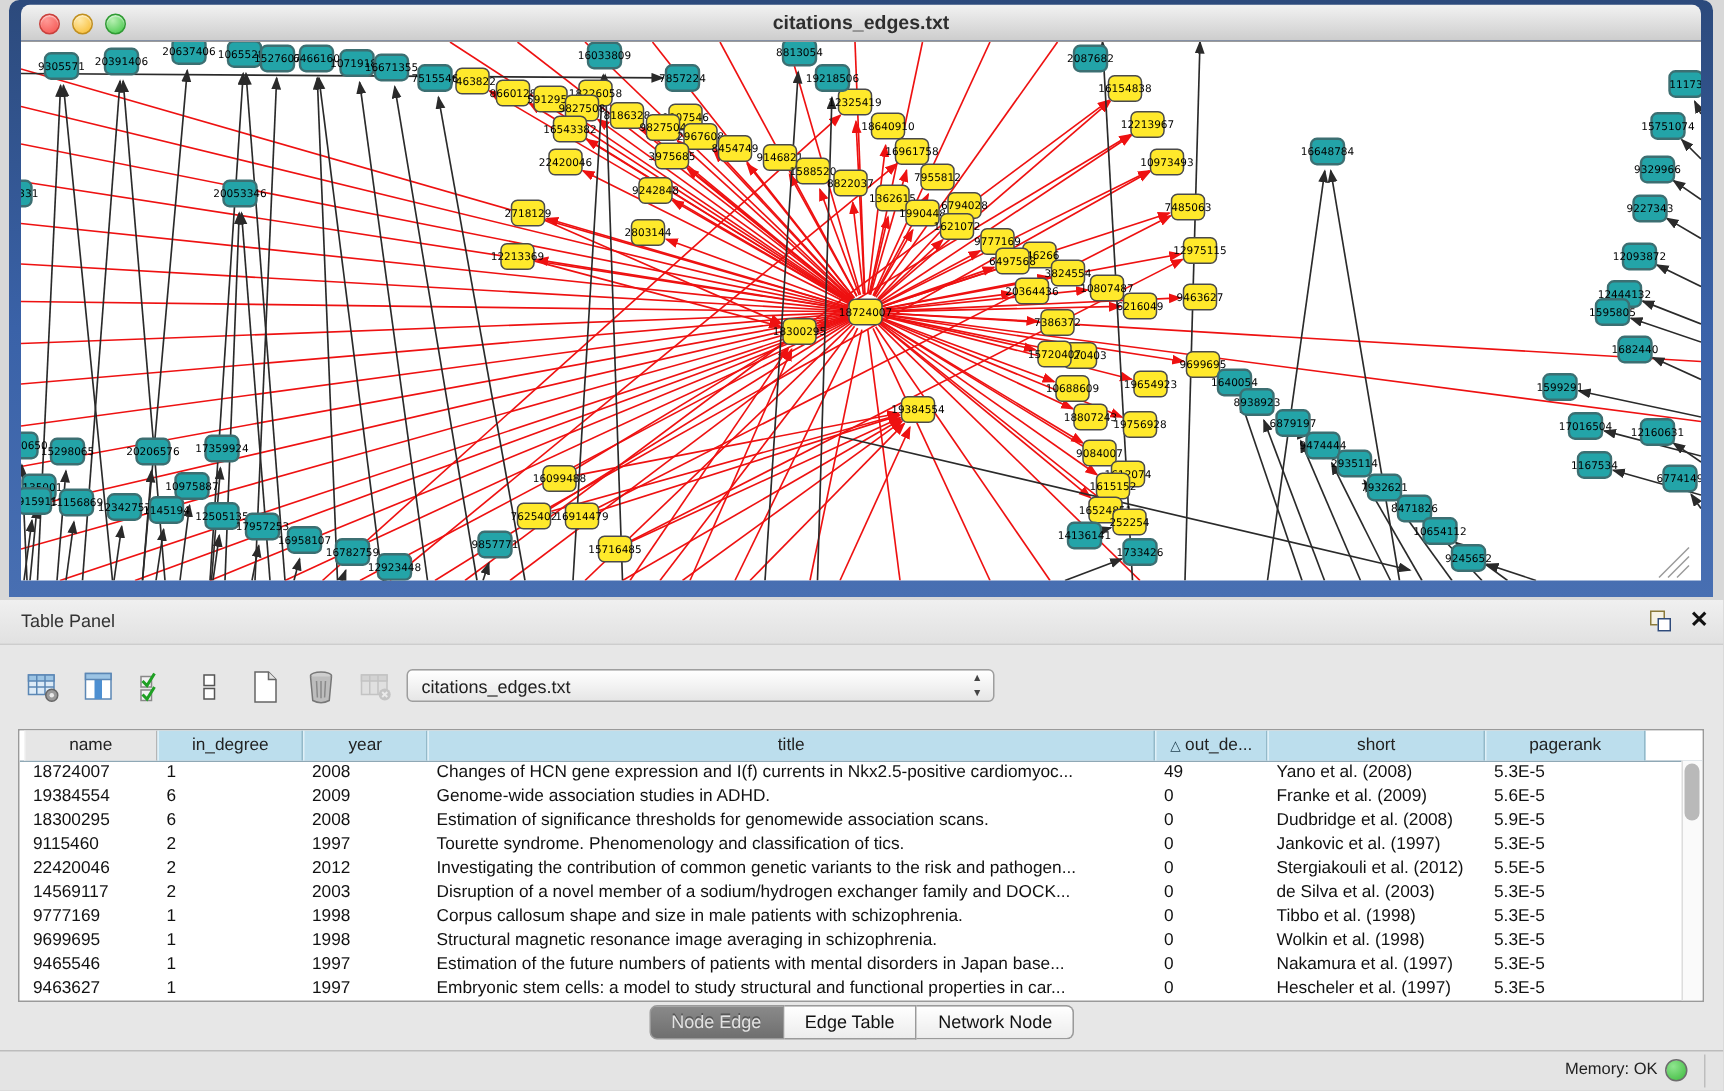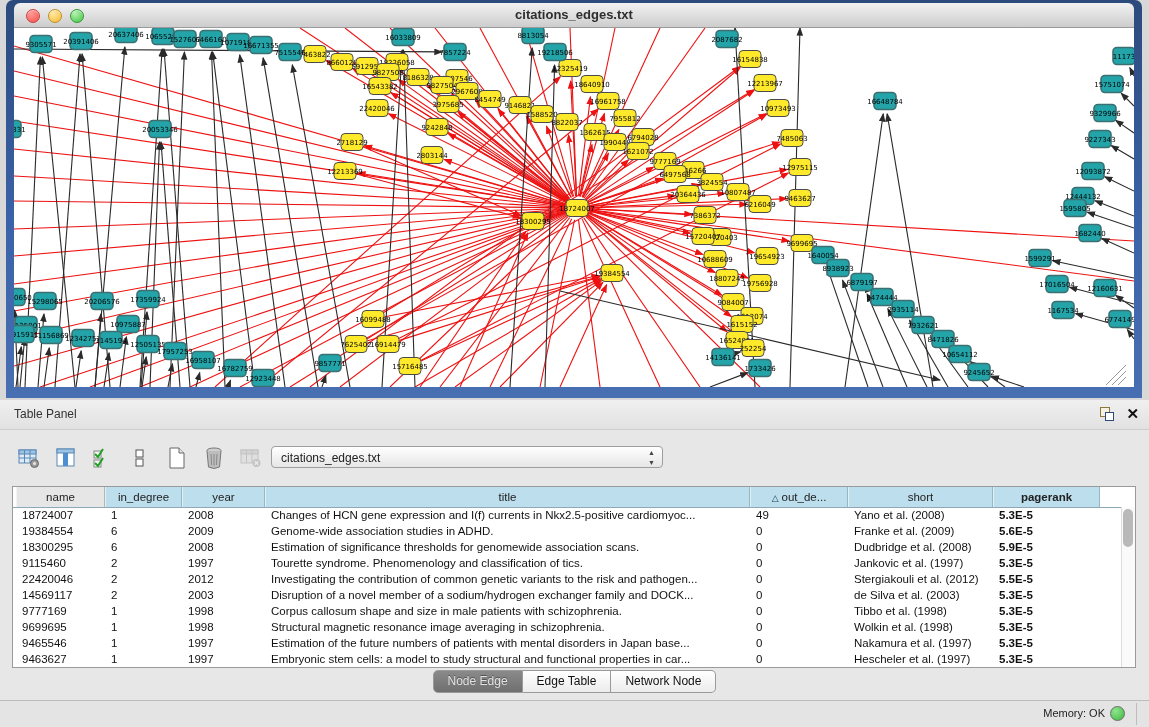--- a/index.html
+++ b/index.html
@@ -48,22 +48,22 @@
   #thead{display:flex;height:20px;border-bottom:1px solid #8fa8b5;background:#fff;padding-left:3px;}
   .th{box-sizing:border-box;height:20px;line-height:20px;text-align:center;font-size:11.5px;color:#222;
     background:#bcdeed;border-right:1px solid #93b9c9;border-left:1px solid #dff0f7;cursor:pointer;
     overflow:hidden;white-space:nowrap;}
   .th.col-name{background:#e6e6e6;border-right:1px solid #b5b5b5;border-left:1px solid #f4f4f4;}
   .th .sort{font-size:9px;margin-right:3px;color:#1a3a4a;}
   #tbody{position:absolute;left:3px;top:20px;right:14px;bottom:0;}
   .tr{display:flex;height:16px;line-height:16px;}
   .td{box-sizing:border-box;padding-left:6px;font-size:11.5px;color:#111;
     overflow:hidden;white-space:nowrap;}
-  .col-name{width:89px;} .col-in_degree{width:77px;} .col-year{width:83px;}
-  .col-title{width:485px;} .col-out_degree{width:98px;} .col-short{width:145px;} .col-pagerank{width:107px;font-weight:bold;}
+  .col-name{width:89px;} .col-in_degree{width:97px;} .col-year{width:83px;}
+  .col-title{width:485px;} .col-out_degree{width:75px;} .col-short{width:145px;} .col-pagerank{width:107px;}
   #vscroll{position:absolute;right:0;top:20px;bottom:0;width:13px;background:#fafafa;border-left:1px solid #ddd;}
   #vscroll .thumb{position:absolute;left:1px;top:2px;width:10px;height:38px;border-radius:6px;background:#b9b9b9;}
 
   
   #tabbar{position:absolute;left:0;top:270px;width:100%;height:28px;display:flex;justify-content:center;}
   .seg{height:21px;line-height:21px;font-size:12px;padding:0 14px;color:#111;
     background:linear-gradient(180deg,#ffffff,#ececec);border:1px solid #9a9a9a;border-left:none;cursor:pointer;}
   .seg:first-child{border-left:1px solid #9a9a9a;border-radius:5px 0 0 5px;}
   .seg:last-child{border-radius:0 5px 5px 0;}
   .seg.selected{background:linear-gradient(180deg,#8a8a8a,#6f6f6f);color:#e3e3e3;text-shadow:0 -1px 0 #555;}

